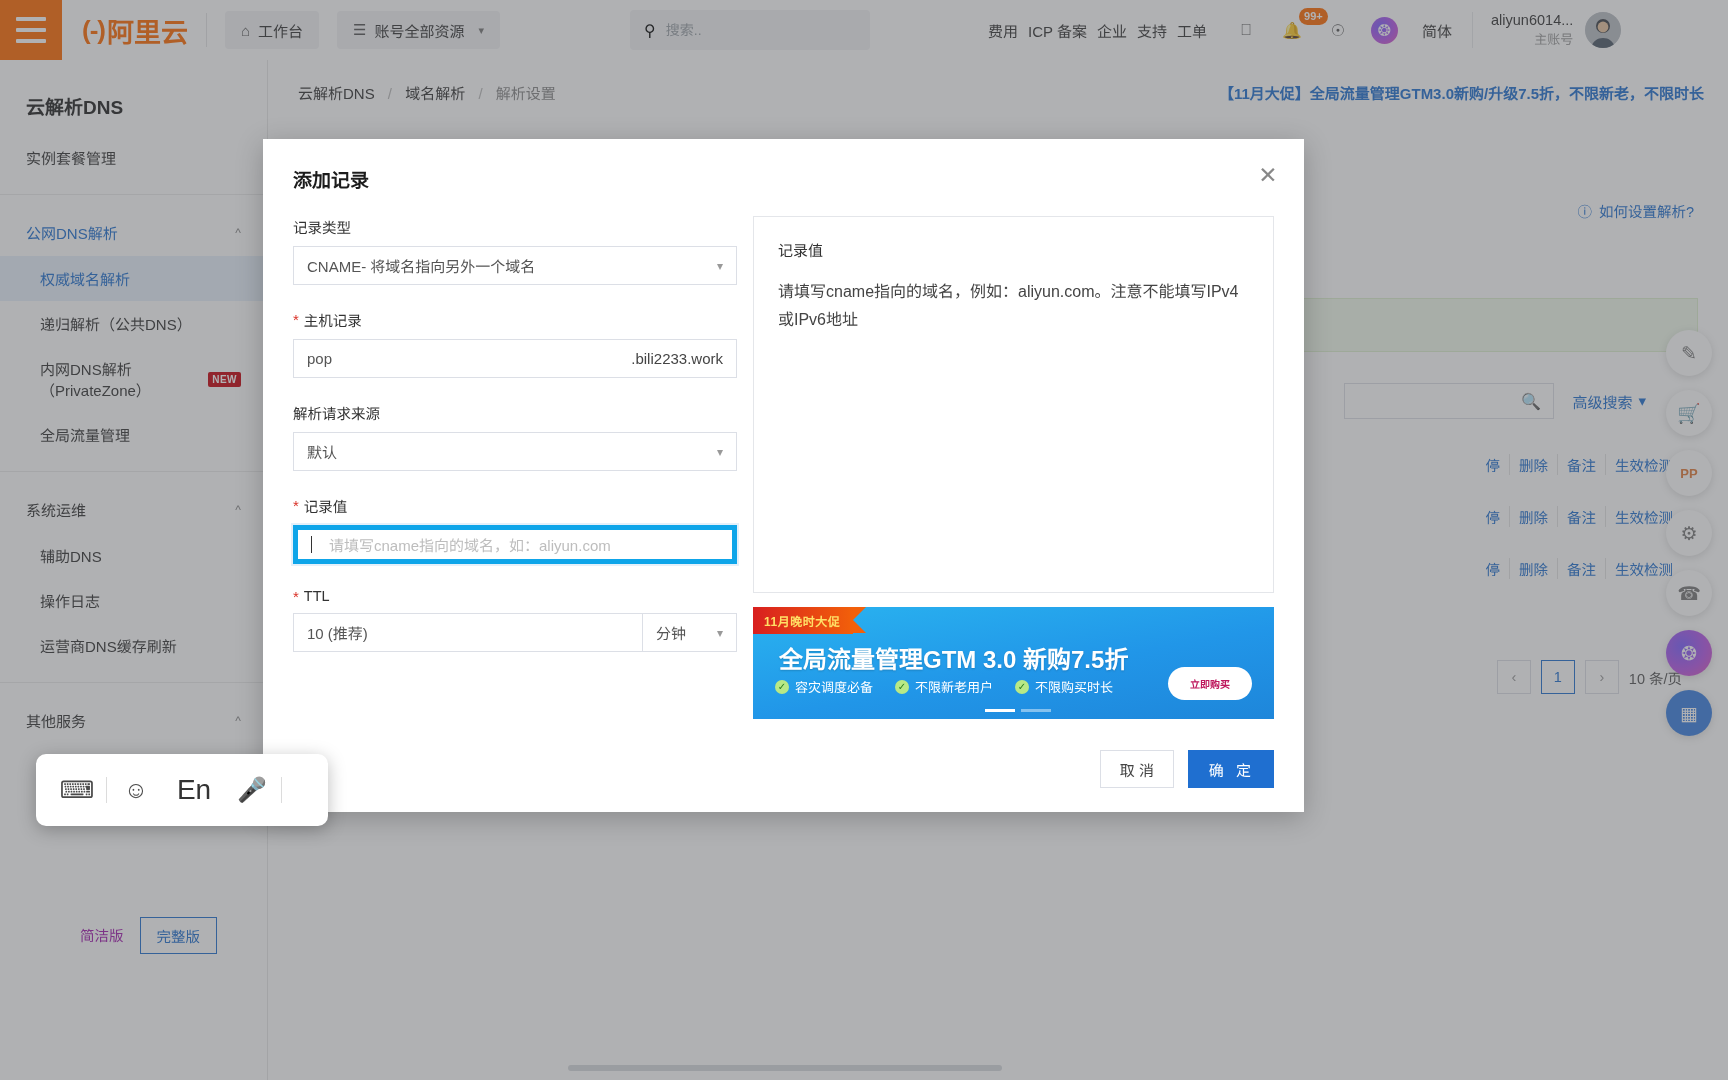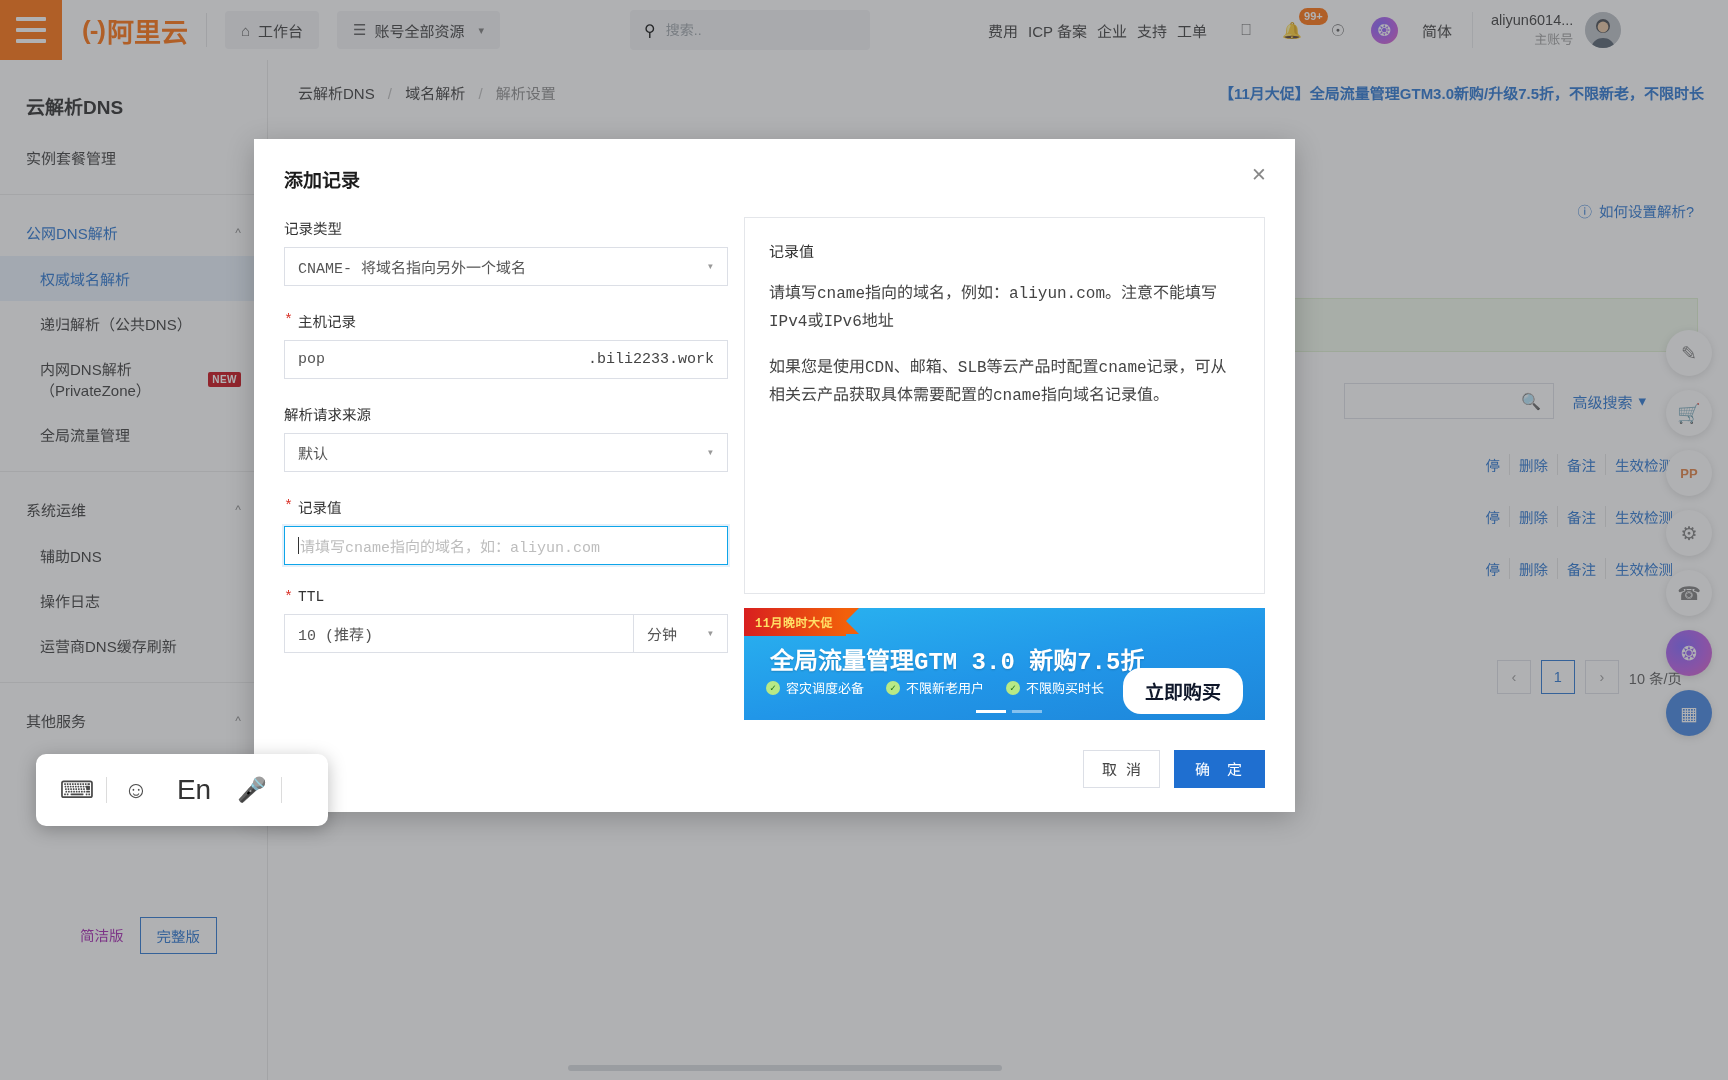--- a/index.html
+++ b/index.html
@@ -168,22 +168,22 @@
   }
   .rail-btn.flower { background: radial-gradient(circle at 35% 35%, #7b5cff 0%, #b455e8 55%, #e055b8 100%); color: #fff;}
   .rail-btn.grid { background: #3a7fe0; color: #fff; }
 
   
   .overlay {
     position: absolute; top: 0; left: 0; width: 1728px; height: 1080px;
     background: rgba(80,82,86,.45); z-index: 80;
   }
   .modal {
-    position: absolute; left: 254px; top: 139px; width: 1041px; height: 673px;
-    background: #fff; z-index: 90; box-shadow: 0 6px 26px rgba(0,0,0,.22); font-family: Liberation Mono, monospace;
+    position: absolute; left: 263px; top: 139px; width: 1041px; height: 673px;
+    background: #fff; z-index: 90; box-shadow: 0 6px 26px rgba(0,0,0,.22);
   }
   .modal-title { font-size: 19px; font-weight: 700; color: #1c1c1c; padding: 26px 0 0 30px; }
   .modal-close {
     position: absolute; right: 22px; top: 22px; width: 28px; height: 28px;
     display: flex; align-items: center; justify-content: center;
     font-size: 23px; color: #888; cursor: pointer; line-height: 1;
   }
 
   .modal-body { display: flex; padding: 24px 30px 0; gap: 16px; }
   .form-col { width: 447px; }
@@ -192,21 +192,21 @@
   .fld { margin-bottom: 24px; }
   .fld-label { font-size: 14.5px; color: #333; margin-bottom: 9px; display: flex; align-items: center; }
   .req { color: #d93026; margin-right: 5px; font-size: 15px; line-height: 1; }
   .ctrl {
     height: 39px; border: 1px solid #dcdfe6; background: #fff;
     display: flex; align-items: center; padding: 0 13px; font-size: 15px; color: #555;
     position: relative;
   }
   .ctrl .sel-caret { margin-left: auto; color: #999; font-size: 12px; }
   .ctrl .suffix { margin-left: auto; color: #444; font-size: 15px; }
-  .ctrl.focused { border: 1px solid #0ea5e9; box-shadow: 0 0 0 2px rgba(107,170,230,.18); }
+  .ctrl.focused { border: 5px solid #0ea5e9; box-shadow: 0 0 0 2px rgba(107,170,230,.18); gap: 16px; }
   .ctrl .ph { color: #bdbdbd; }
   .caret-bar {
     display: inline-block; width: 1px; height: 17px; background: #333; margin-right: 1px;
     vertical-align: middle;
   }
   .ttl-row { display: flex; }
   .ttl-row .ctrl.v { flex: 1; border-right: none; }
   .ttl-row .ctrl.u { width: 95px; }
 
   .info-box {
@@ -236,22 +236,22 @@
   }
   .banner-feats {
     position: absolute; left: 22px; top: 70px; display: flex; gap: 22px; align-items: center;
   }
   .bfeat { display: flex; align-items: center; gap: 6px; color: #fff; font-size: 13px; }
   .bcheck {
     width: 14px; height: 14px; border-radius: 50%; background: #b8e986; color: #2a7b1f;
     font-size: 10px; display: flex; align-items: center; justify-content: center; font-weight: 700;
   }
   .banner-cta {
-    position: absolute; right: 22px; top: 60px; background: #fff; color: #0f172a;
-    font-size: 19px; font-weight: 700; padding: 9px 22px; border-radius: 18px;
+    position: absolute; right: 22px; top: 60px; background: #fff; color: #be185d;
+    font-size: 10px; font-weight: 700; padding: 9px 22px; border-radius: 18px;
   }
   .banner-dots { position: absolute; left: 232px; bottom: 7px; display: flex; gap: 6px; }
   .banner-dots i { display: block; width: 30px; height: 3px; background: rgba(255,255,255,.45); }
   .banner-dots i.on { background: #fff; }
 
   .modal-footer {
     position: absolute; right: 30px; bottom: 24px; display: flex; gap: 14px; align-items: center;
   }
   .btn {
     min-width: 74px; height: 38px; display: flex; align-items: center; justify-content: center;
@@ -529,21 +529,20 @@
           </div>
         </div>
       </div>
 
     </div>
 
     <div class="info-col">
       <div class="info-box">
         <div class="info-h">记录值</div>
         <div class="info-p">请填写cname指向的域名，例如：aliyun.com。注意不能填写IPv4或IPv6地址</div>
-        <div class="info-p">如果您是使用CDN、邮箱、SLB等云产品时配置cname记录，可从相关云产品获取具体需要配置的cname指向域名记录值。</div>
       </div>
 
       <div class="banner">
         <div class="banner-ribbon">11月晚时大促</div>
         <div class="banner-title">全局流量管理GTM 3.0 新购7.5折</div>
         <div class="banner-feats">
           <div class="bfeat">
             <span class="bcheck">✓</span>
             <span>容灾调度必备</span>
           </div>

